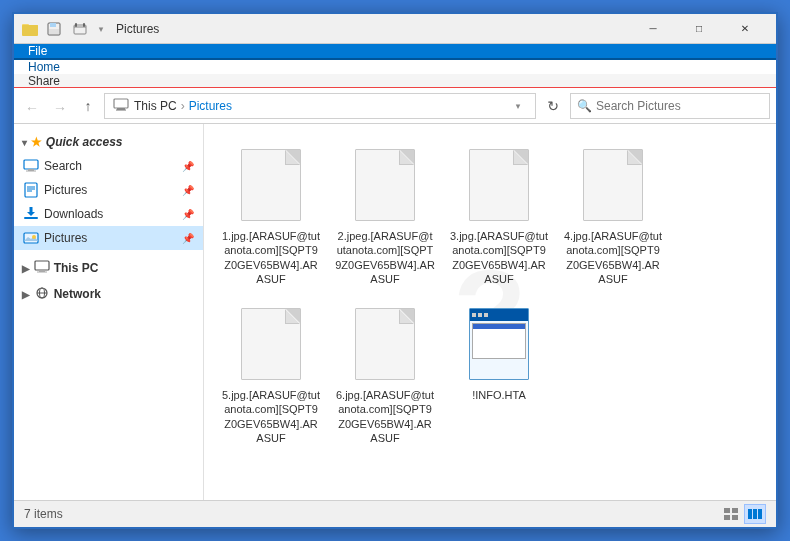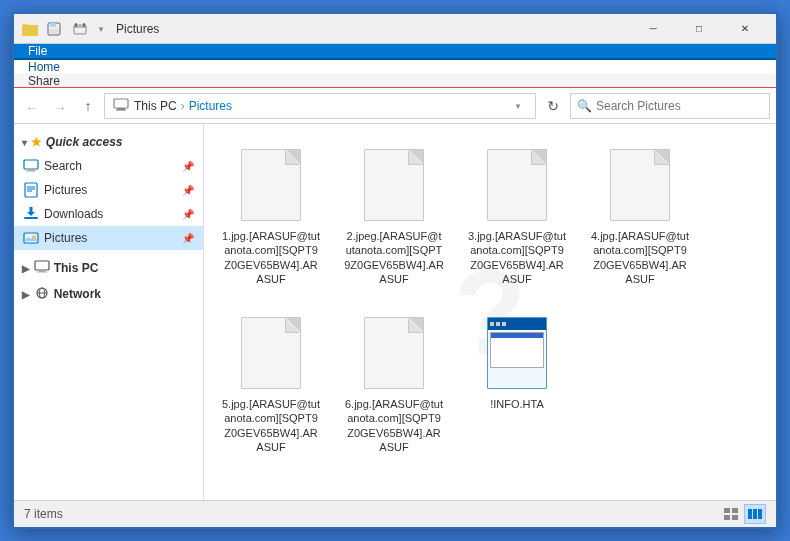--- a/index.html
+++ b/index.html
@@ -219,21 +219,21 @@
       font-size: 120px;
       font-weight: bold;
       color: #555;
       pointer-events: none;
       user-select: none;
       white-space: nowrap;
     }
     .file-grid {
       display: flex;
       flex-wrap: wrap;
-      gap: 13px;
+      gap: 4px;
       padding: 4px;
       position: relative;
       z-index: 1;
     }
     .file-item {
       width: 110px;
       display: flex;
       flex-direction: column;
       align-items: center;
       padding: 8px 4px 4px 4px;

